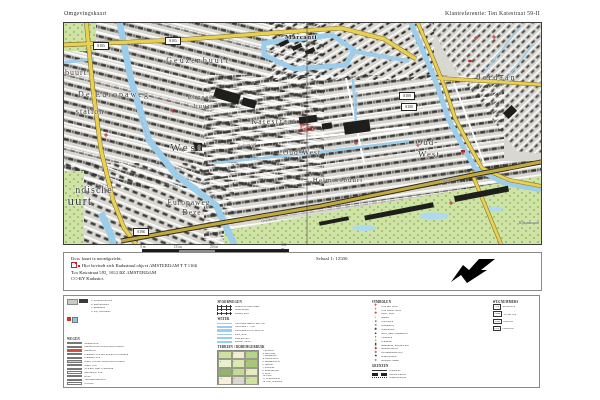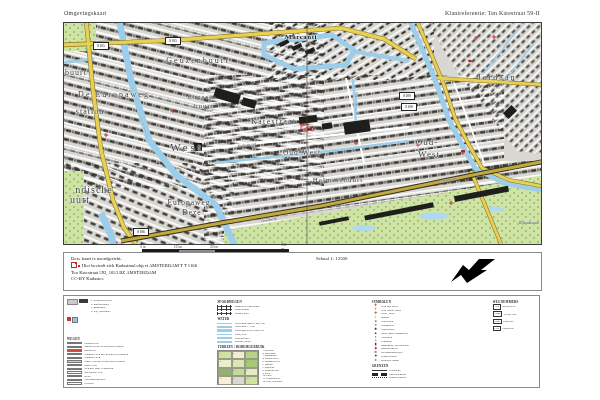--- a/index.html
+++ b/index.html
@@ -256,21 +256,21 @@
         <div class="map-label" style="left: 274px; top: 157px; font-size: 7px; letter-spacing: 1px; transform: translate(-50%, -50%);">Helmersbuurt</div>
 
         <div class="map-label" style="left: 125px; top: 180px; font-size: 7.5px; letter-spacing: 1px; transform: translate(-50%, -50%);">Europaweg</div>
 
         <div class="map-label" style="left: 128px; top: 190px; font-size: 7.5px; letter-spacing: 1px; transform: translate(-50%, -50%);">Deze</div>
 
         <div class="map-label" style="left: 433px; top: 55px; font-size: 8px; letter-spacing: 2px; transform: translate(-50%, -50%);">Jordaan</div>
 
         <div class="map-label" style="left: 30px; top: 167px; font-size: 10px; letter-spacing: 1px; transform: translate(-50%, -50%);">ndische</div>
 
-        <div class="map-label" style="left: 16px; top: 177px; font-size: 10px; letter-spacing: 1px; transform: translate(-50%, -50%);">uurt</div>
+        <div class="map-label" style="left: 16px; top: 177px; font-size: 13px; letter-spacing: 1px; transform: translate(-50%, -50%);">uurt</div>
 
         <div class="map-label" style="left: 183px; top: 123px; font-size: 3.8px; color: rgb(51, 51, 51); transform: translate(-50%, -50%) rotate(-7deg);">Kinkerstraat</div>
 
         <div class="map-label" style="left: 385px; top: 158px; font-size: 3.8px; color: rgb(34, 34, 34); transform: translate(-50%, -50%) rotate(-12deg);">Overtoom</div>
 
         <div class="map-label" style="left: 205px; top: 198px; font-size: 3.8px; color: rgb(34, 34, 34); transform: translate(-50%, -50%) rotate(-11deg);">Overtoom</div>
 
         <div class="map-label" style="left: 465px; top: 201px; font-size: 3.6px; color: rgb(51, 51, 51); transform: translate(-50%, -50%);">Rijksmuseum</div>
 
         <div class="map-label" style="left: 291px; top: 80px; font-size: 3.5px; color: rgb(61, 122, 181); font-style: italic; transform: translate(-50%, -50%) rotate(90deg);">Bilderdijkgracht</div>

